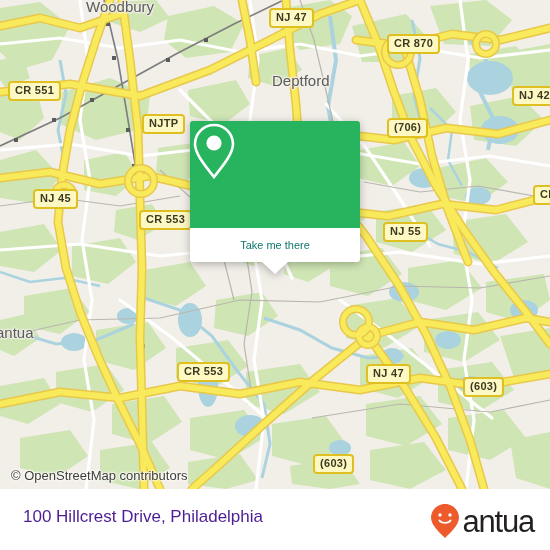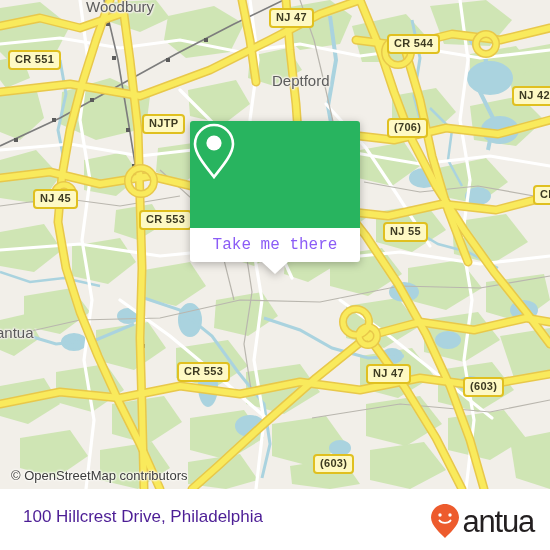--- a/index.html
+++ b/index.html
@@ -65,22 +65,22 @@
     height:107px;
     background:#28b45f;
     border-radius:3px 3px 0 0;
     display:flex;align-items:center;justify-content:center;
   }
   .popup-bottom{
     height:34px;background:#fff;border-radius:0 0 3px 3px;
     display:flex;align-items:center;justify-content:center;
   }
   .popup-label{
-    font-size:16px;color:#8b5cf6;
-    font-family:Liberation Mono, monospace;
+    font-size:11px;color:#0f766e;
+    font-family:Liberation Sans, sans-serif;
   }
   .popup-tail{
     position:absolute;left:50%;top:141px;margin-left:-13px;
     width:0;height:0;
     border-left:13px solid transparent;
     border-right:13px solid transparent;
     border-top:12px solid #ffffff;
   }
 
   
@@ -314,23 +314,23 @@
           </g>
         </g>
       </defs>
       <use href="#maptiles"></use>
     </svg>
 
     <div class="place" style="left:86px;top:-2px;">Woodbury</div>
     <div class="place" style="left:272px;top:72px;">Deptford</div>
     <div class="place" style="left:-4px;top:324px;">antua</div>
 
-    <div class="shield" style="left:8px;top:50px;">CR 551</div>
+    <div class="shield" style="left:8px;top:81px;">CR 551</div>
     <div class="shield" style="left:269px;top:8px;">NJ 47</div>
-    <div class="shield" style="left:387px;top:34px;">CR 544</div>
+    <div class="shield" style="left:387px;top:34px;">CR 870</div>
     <div class="shield" style="left:114px;top:114px;margin-left:28px;">NJTP</div>
     <div class="shield" style="left:512px;top:86px;">NJ 42</div>
     <div class="shield" style="left:387px;top:118px;">(706)</div>
     <div class="shield" style="left:33px;top:189px;">NJ 45</div>
     <div class="shield" style="left:139px;top:210px;">CR 553</div>
     <div class="shield" style="left:533px;top:185px;">CR</div>
     <div class="shield" style="left:383px;top:222px;">NJ 55</div>
     <div class="shield" style="left:177px;top:362px;">CR 553</div>
     <div class="shield" style="left:366px;top:364px;">NJ 47</div>
     <div class="shield" style="left:463px;top:377px;">(603)</div>

